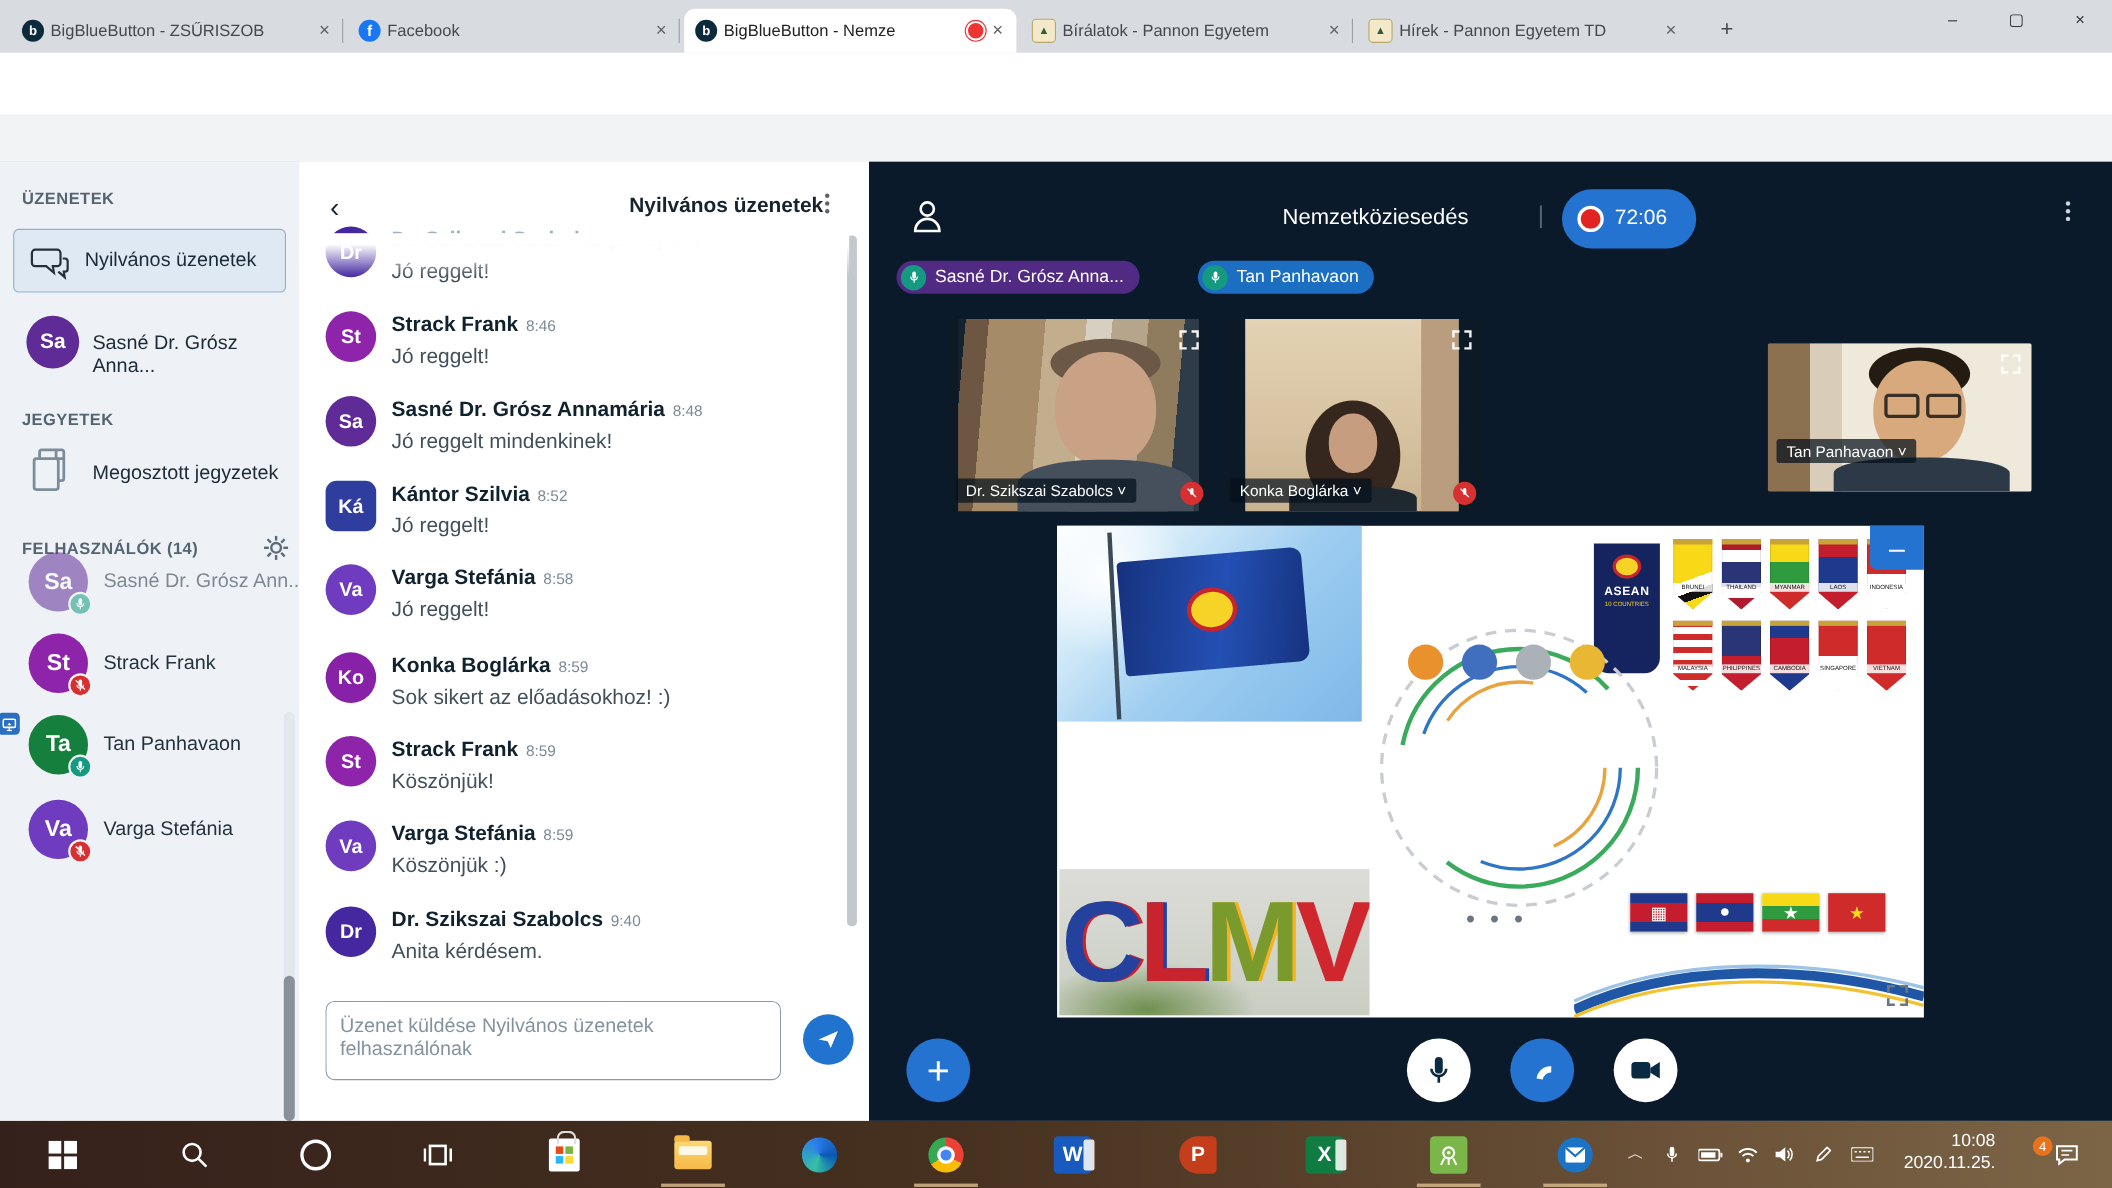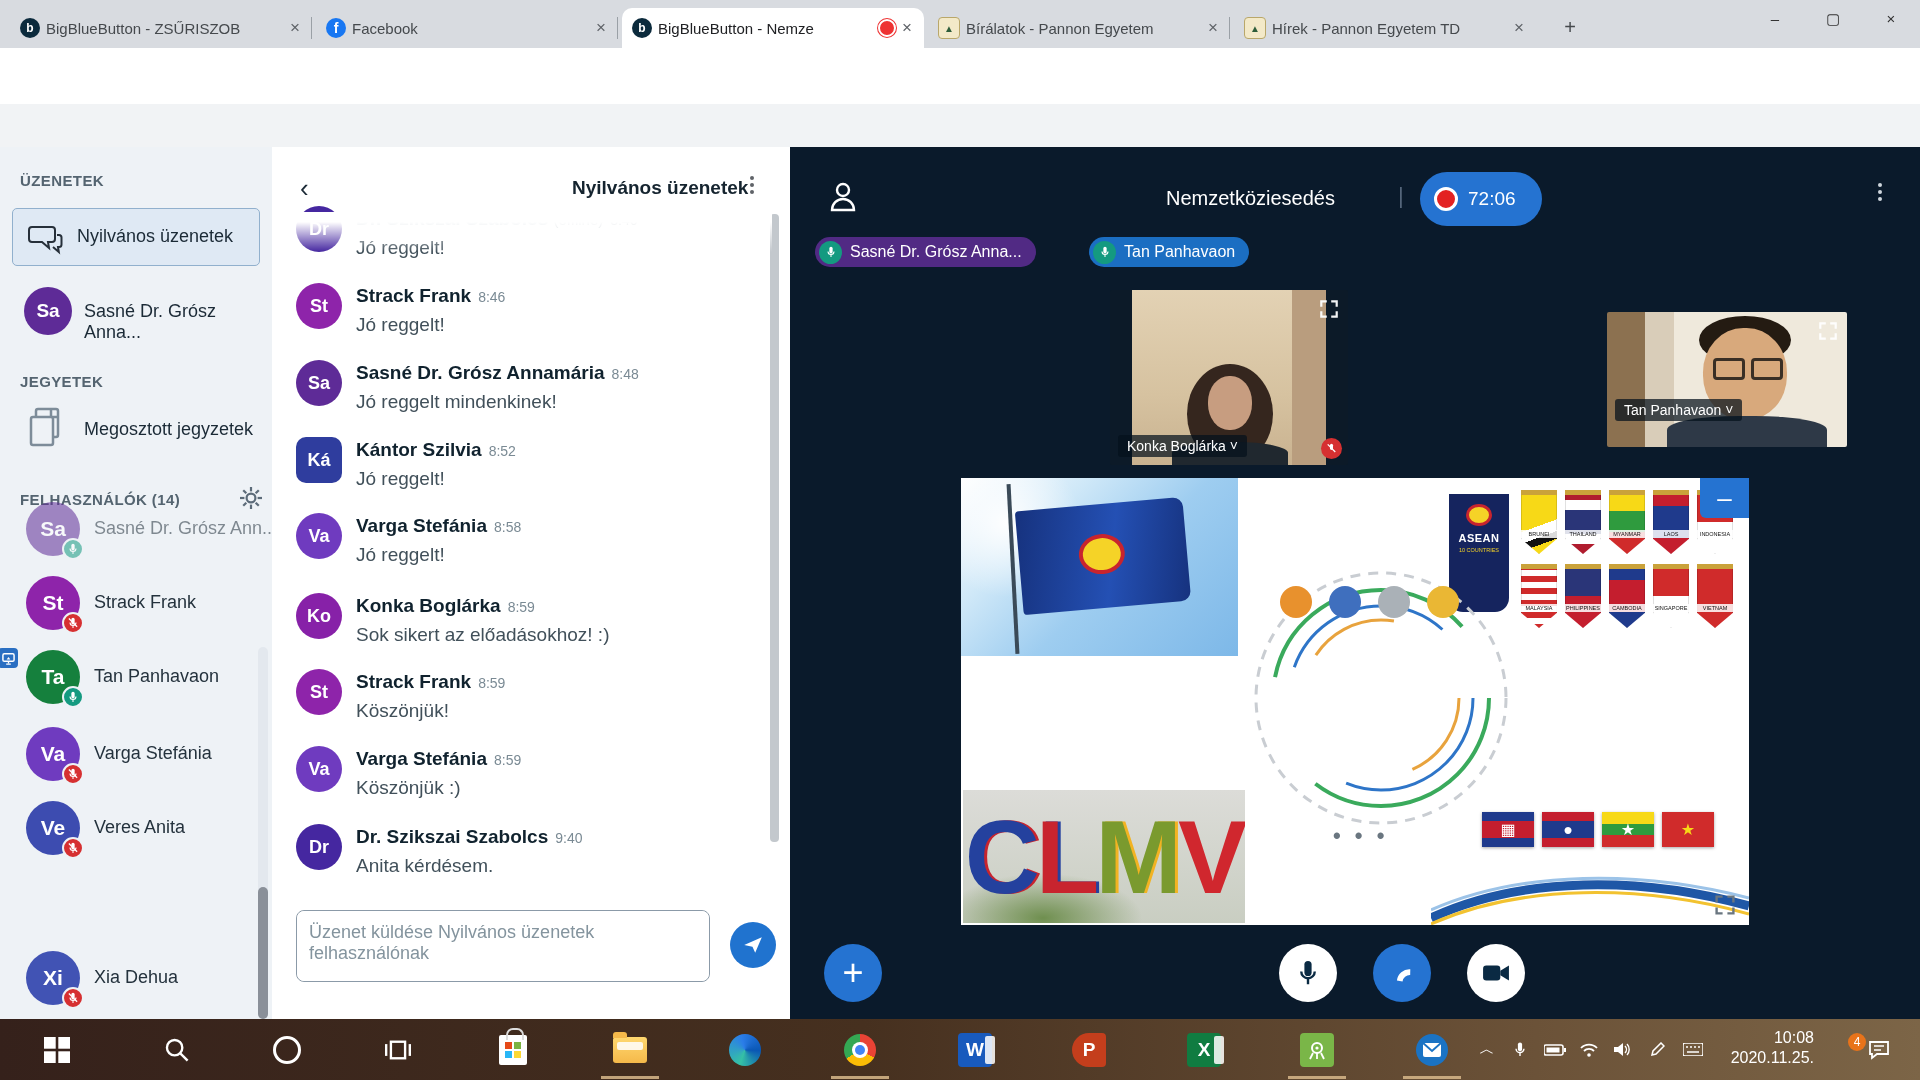--- a/index.html
+++ b/index.html
@@ -364,44 +364,20 @@
         <div class="badge red" style="left:62px;top:36px">
           <svg width="12" height="14" viewBox="0 0 16 16">
               <rect x="5.8" y="1" width="4.4" height="9" rx="2.2" fill="#fff"></rect>
               <path d="M4 7.2a4 4 0 0 0 8 0" fill="none" stroke="#fff" stroke-width="1.4"></path>
               <line x1="8" y1="11.4" x2="8" y2="14.6" stroke="#fff" stroke-width="1.4"></line>
               <line x1="2.5" y1="2" x2="13.5" y2="13" stroke="#fff" stroke-width="1.6"></line>
             </svg>
         </div>
         <span class="uname">Varga Stefánia</span>
       </div>
-      <div class="usrrow" style="top:654px">
-        <div class="avatar" style="background: rgb(61, 76, 176);">Ve</div>
-        <div class="badge red" style="left:62px;top:36px">
-          <svg width="12" height="14" viewBox="0 0 16 16">
-              <rect x="5.8" y="1" width="4.4" height="9" rx="2.2" fill="#fff"></rect>
-              <path d="M4 7.2a4 4 0 0 0 8 0" fill="none" stroke="#fff" stroke-width="1.4"></path>
-              <line x1="8" y1="11.4" x2="8" y2="14.6" stroke="#fff" stroke-width="1.4"></line>
-              <line x1="2.5" y1="2" x2="13.5" y2="13" stroke="#fff" stroke-width="1.6"></line>
-            </svg>
-        </div>
-        <span class="uname">Veres Anita</span>
-      </div>
-      <div class="usrrow" style="top:804px">
-        <div class="avatar" style="background: rgb(65, 83, 180);">Xi</div>
-        <div class="badge red" style="left:62px;top:36px">
-          <svg width="12" height="14" viewBox="0 0 16 16">
-              <rect x="5.8" y="1" width="4.4" height="9" rx="2.2" fill="#fff"></rect>
-              <path d="M4 7.2a4 4 0 0 0 8 0" fill="none" stroke="#fff" stroke-width="1.4"></path>
-              <line x1="8" y1="11.4" x2="8" y2="14.6" stroke="#fff" stroke-width="1.4"></line>
-              <line x1="2.5" y1="2" x2="13.5" y2="13" stroke="#fff" stroke-width="1.6"></line>
-            </svg>
-        </div>
-        <span class="uname">Xia Dehua</span>
-      </div>
       <div id="sidescroll"></div>
       <div id="sidethumb"></div>
     </div>
 
     <div id="chatpanel">
       <span class="abs" style="left:28px;top:26px;font-size:26px;color:#1b2a36">‹</span>
       <span id="chathead">Nyilvános üzenetek</span>
       <div class="kebab abs" style="left:478px;top:26px">
           <i></i>
           <i></i>
@@ -496,20 +472,38 @@
         <span class="talkmic">
           <svg width="12" height="14" viewBox="0 0 16 16">
               <rect x="5.8" y="1" width="4.4" height="9" rx="2.2" fill="#fff"></rect>
               <path d="M4 7.2a4 4 0 0 0 8 0" fill="none" stroke="#fff" stroke-width="1.4"></path>
               <line x1="8" y1="11.4" x2="8" y2="14.6" stroke="#fff" stroke-width="1.4"></line>
             </svg>
         </span>
         <span>Tan Panhavaon</span>
       </div>
 
+      <div class="cam" style="left:71px;top:143px;width:239px;height:175px">
+        <div class="vid" style="left:10px;right:10px;top:0;bottom:0;
+          background:linear-gradient(95deg,#142230 0 3%,#6e5742 3% 12%,#a68b68 12% 34%,#c2ad8c 34% 50%,#d6cfc2 50% 60%,#b5a58a 60% 74%,#8f7b5e 74% 88%,#2e3c4a 88%)">
+          <div class="hair" style="left:84px;top:18px;width:100px;height:44px;background:#6b5846"></div>
+          <div class="face" style="left:88px;top:30px;width:92px;height:104px;background:#c9a184"></div>
+          <div class="torso" style="left:54px;top:128px;width:160px;height:50px;background:#46505c"></div>
+        </div>
+        <svg class="camexp" width="22" height="22" viewBox="0 0 20 20">
+          <path d="M3 8V3h5M12 3h5v5M17 12v5h-5M8 17H3v-5" fill="none" stroke="#fff" stroke-width="2"></path>
+        </svg>
+        <span class="camlabel"><span>Dr. Szikszai Szabolcs</span> <span>˅</span></span>
+        <div class="cammute">
+          <svg width="11" height="13" viewBox="0 0 16 16">
+              <rect x="5.8" y="1" width="4.4" height="9" rx="2.2" fill="#fff"></rect>
+              <line x1="2.5" y1="2" x2="13.5" y2="13" stroke="#fff" stroke-width="1.8"></line>
+            </svg>
+        </div>
+      </div>
       <div class="cam" style="left:320px;top:143px;width:238px;height:175px">
         <div class="vid" style="left:22px;right:22px;top:0;bottom:0;background:linear-gradient(180deg,#e3d2b4,#d6c2a0 60%,#c9b290)">
           <div class="abs" style="right:0;top:0;width:34px;height:175px;background:#b99d7e"></div>
           <div class="hair" style="left:55px;top:74px;width:86px;height:100px;background:#35261e"></div>
           <div class="face" style="left:76px;top:86px;width:44px;height:54px;background:#c79d80"></div>
           <div class="torso" style="left:40px;top:152px;width:116px;height:24px;background:#20282f"></div>
         </div>
         <svg class="camexp" width="22" height="22" viewBox="0 0 20 20">
           <path d="M3 8V3h5M12 3h5v5M17 12v5h-5M8 17H3v-5" fill="none" stroke="#fff" stroke-width="2"></path>
         </svg>

